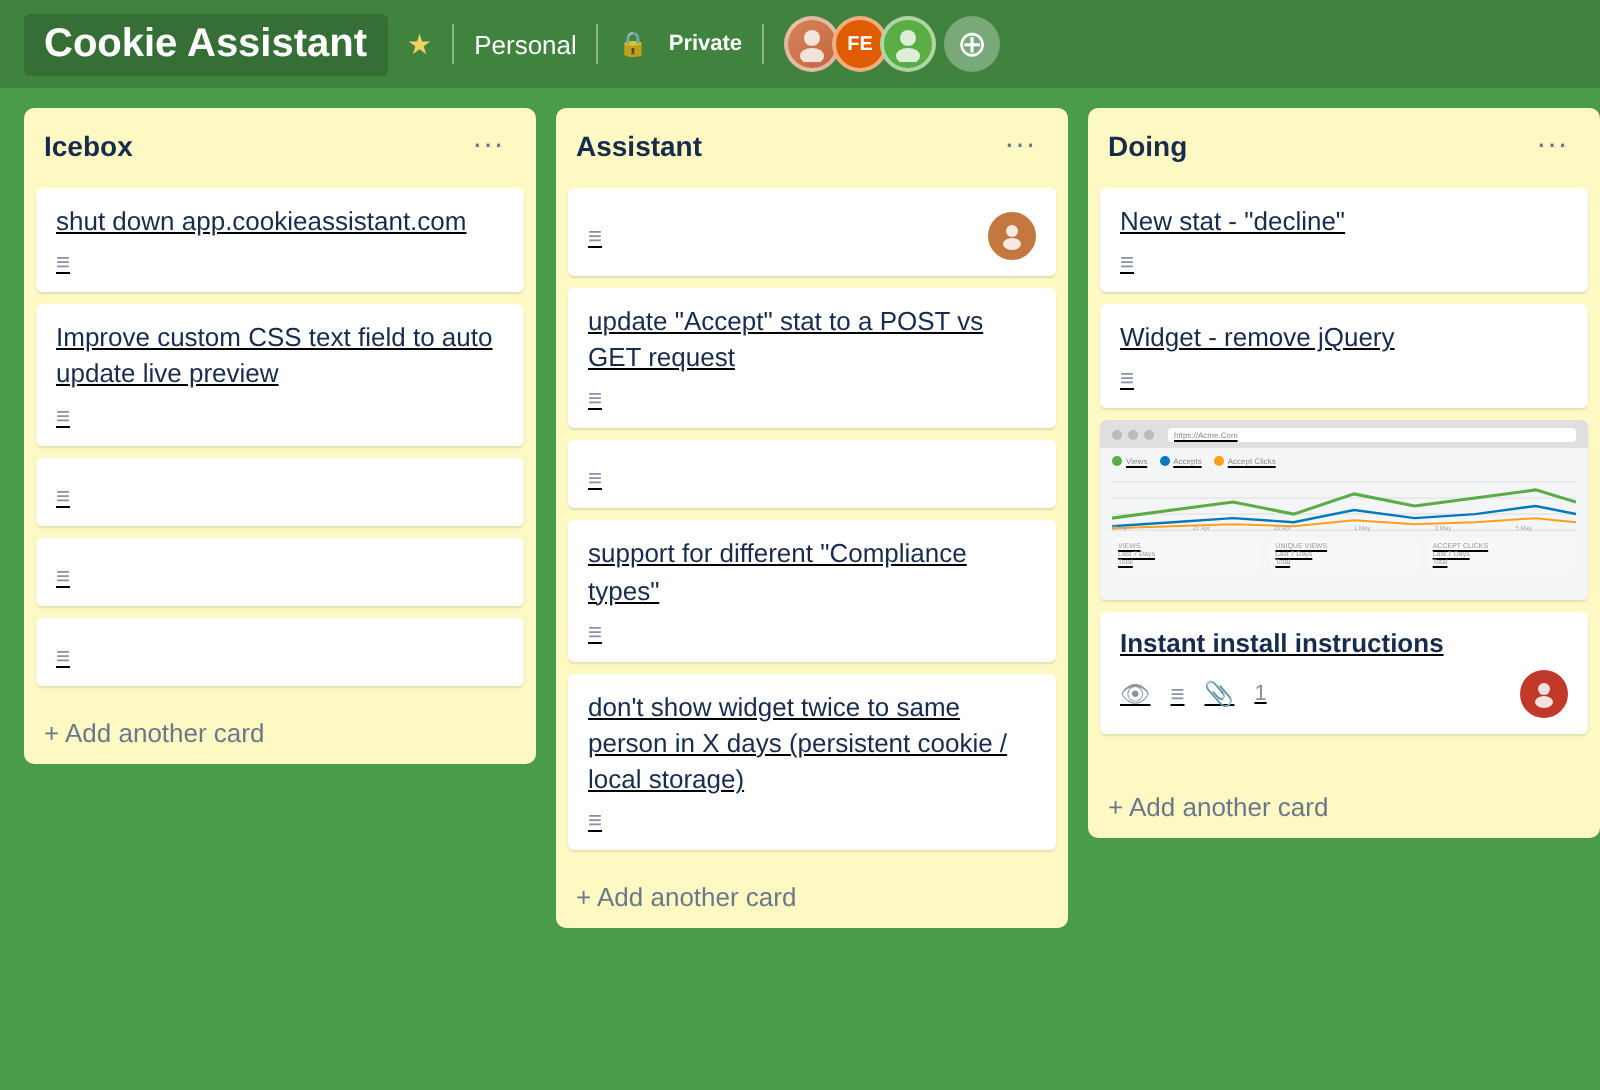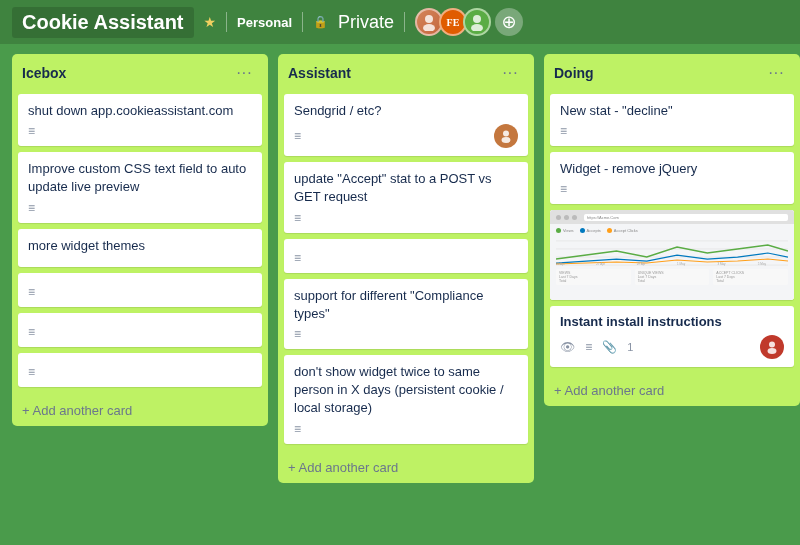--- a/index.html
+++ b/index.html
@@ -34,36 +34,35 @@
       cursor: pointer;
     }
     .header-divider {
       width: 1px;
       height: 20px;
       background: rgba(255,255,255,0.4);
     }
     .header-label {
       color: #fff;
       font-size: 13px;
-      font-weight: 700;
+      font-weight: 400;
     }
     .header-lock {
       color: rgba(255,255,255,0.8);
       font-size: 12px;
     }
     .header-private {
       color: #fff;
-      font-size: 18px;
-      font-weight: 400;
+      font-size: 11px;
+      font-weight: 700;
     }
     .avatar-group {
       display: flex;
       align-items: flex-start;
       gap: -4px;
-      font-family: Liberation Serif, serif;
     }
     .avatar {
       width: 28px;
       height: 28px;
       border-radius: 50%;
       border: 2px solid rgba(255,255,255,0.5);
       display: flex;
       align-items: center;
       justify-content: center;
       font-size: 10px;
@@ -91,21 +90,21 @@
       display: flex;
       gap: 10px;
       padding: 10px 12px;
       overflow-x: auto;
       height: calc(545px - 44px);
       align-items: flex-start;
     }
 
     
     .column {
-      background: #bef264;
+      background: #fef9c3;
       border-radius: 5px;
       width: 256px;
       min-width: 256px;
       max-height: 490px;
       display: flex;
       flex-direction: column;
     }
     .column-header {
       display: flex;
       align-items: center;
@@ -123,20 +122,21 @@
       font-size: 16px;
       cursor: pointer;
       padding: 2px 6px;
       border-radius: 3px;
     }
 
     .cards-container {
       padding: 4px 6px;
       overflow-y: auto;
       flex: 1;
+      text-decoration: underline;
     }
 
     
     .card {
       background: #fff;
       border-radius: 3px;
       padding: 8px 10px;
       margin-bottom: 6px;
       box-shadow: 0 1px 1px rgba(0,0,0,0.1);
       cursor: pointer;
@@ -272,21 +272,21 @@
     }
     .mock-stat-label {
       font-size: 3.5px;
       color: #999;
     }
 
     .instant-card {
       background: #fff;
       border-radius: 3px;
       padding: 8px 10px;
-      margin-bottom: 6px;
+      margin-bottom: 19px;
       box-shadow: 0 1px 1px rgba(0,0,0,0.1);
       cursor: pointer;
     }
     .instant-card-title {
       font-size: 13px;
       color: #172b4d;
       font-weight: 600;
       margin-bottom: 6px;
     }
     .instant-card-icons {
@@ -365,23 +365,20 @@
         </div>
       </div>
 
       <div class="card">
         <div class="card-title">Improve custom CSS text field to auto update live preview</div>
         <div class="card-icons">
           <span class="card-icon">≡</span>
         </div>
       </div>
 
-      <div class="card">
-        <div class="card-title">more widget themes</div>
-      </div>
 
       <div class="card">
         <div class="card-icons">
           <span class="card-icon">≡</span>
         </div>
       </div>
 
       <div class="card">
         <div class="card-icons">
           <span class="card-icon">≡</span>
@@ -399,21 +396,20 @@
   </div>
 
   <div class="column">
     <div class="column-header">
       <span class="column-title">Assistant</span>
       <span class="column-menu">···</span>
     </div>
     <div class="cards-container">
 
       <div class="card">
-        <div class="card-title">Sendgrid / etc?</div>
         <div class="card-icons">
           <span class="card-icon">≡</span>
           <div class="card-avatar-sm" style="background:#c4773e; width:24px; height:24px; border-radius:50%; display:flex; align-items:center; justify-content:center; margin-left:auto;">
             <svg width="14" height="14" viewBox="0 0 14 14">
                 <circle cx="7" cy="4.5" r="3" fill="#fff" opacity="0.85"></circle>
                 <ellipse cx="7" cy="11" rx="4.5" ry="3" fill="#fff" opacity="0.85"></ellipse>
               </svg>
           </div>
         </div>
       </div>

